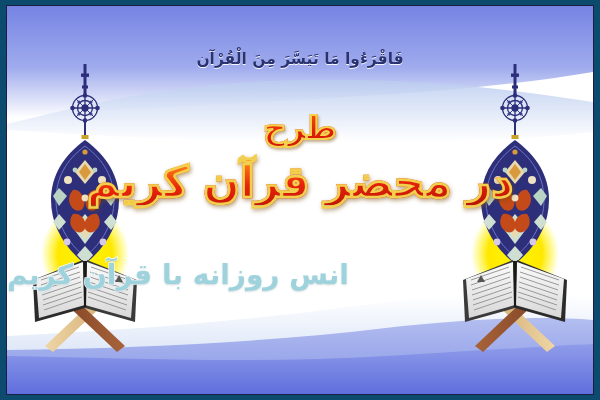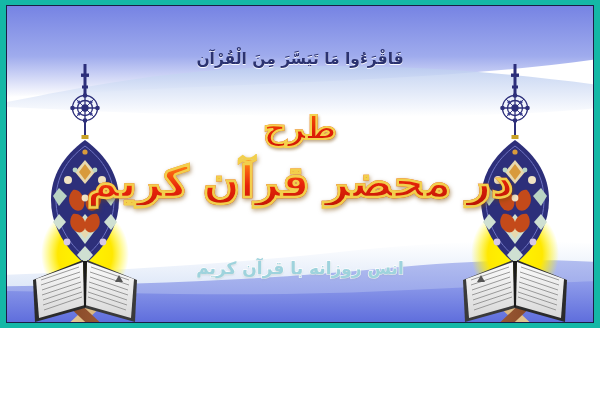--- a/index.html
+++ b/index.html
@@ -3,22 +3,22 @@
 <meta charset="utf-8">
 <title>Poster</title>
 <style>
   html,body{margin:0;padding:0;}
   body{
     width:600px;height:400px;overflow:hidden;
     background:#ffffff;
     font-family:"DejaVu Sans","Liberation Sans",sans-serif;
   }
   .poster{
-    position:relative;width:600px;height:328px;
-    background:#14b8a6;box-sizing:border-box;
+    position:relative;width:600px;height:400px;
+    background:#0c4a6e;box-sizing:border-box;
   }
   
   .frame{
     position:absolute;left:6px;top:5px;right:6px;bottom:5px;
     border:1.5px solid #1b1f45;
     background:#ffffff;overflow:hidden;
     box-sizing:border-box;
   }
   .canvas{position:absolute;inset:0;overflow:hidden;}
 
@@ -59,22 +59,22 @@
     -webkit-background-clip:text;background-clip:text;color:transparent;
     -webkit-text-stroke:2.6px #f2cf4c;
     paint-order:stroke fill;
     filter:drop-shadow(1.5px 2.5px 2px rgba(120,70,0,.5));
     white-space:nowrap;
   }
 
   
   .subtitle{
     position:absolute;top:252px;left:0;right:0;
-    text-align:center;z-index:7;direction:rtl;
-    font-size:17px;font-weight:bold;
+    text-align:left;z-index:7;direction:rtl;
+    font-size:28px;font-weight:bold;
     color:#9ed3dd;
     -webkit-text-stroke:1.4px #ffffff;
     paint-order:stroke fill;
     text-shadow:0 1px 2px rgba(120,150,160,.35);
   }
 
   
   .ornament-left{position:absolute;left:16px;top:58px;width:124px;height:290px;z-index:5;}
   .ornament-right{position:absolute;right:16px;top:58px;width:124px;height:290px;z-index:5;}
   .ornament-left svg,.ornament-right svg{display:block;width:100%;height:100%;}

